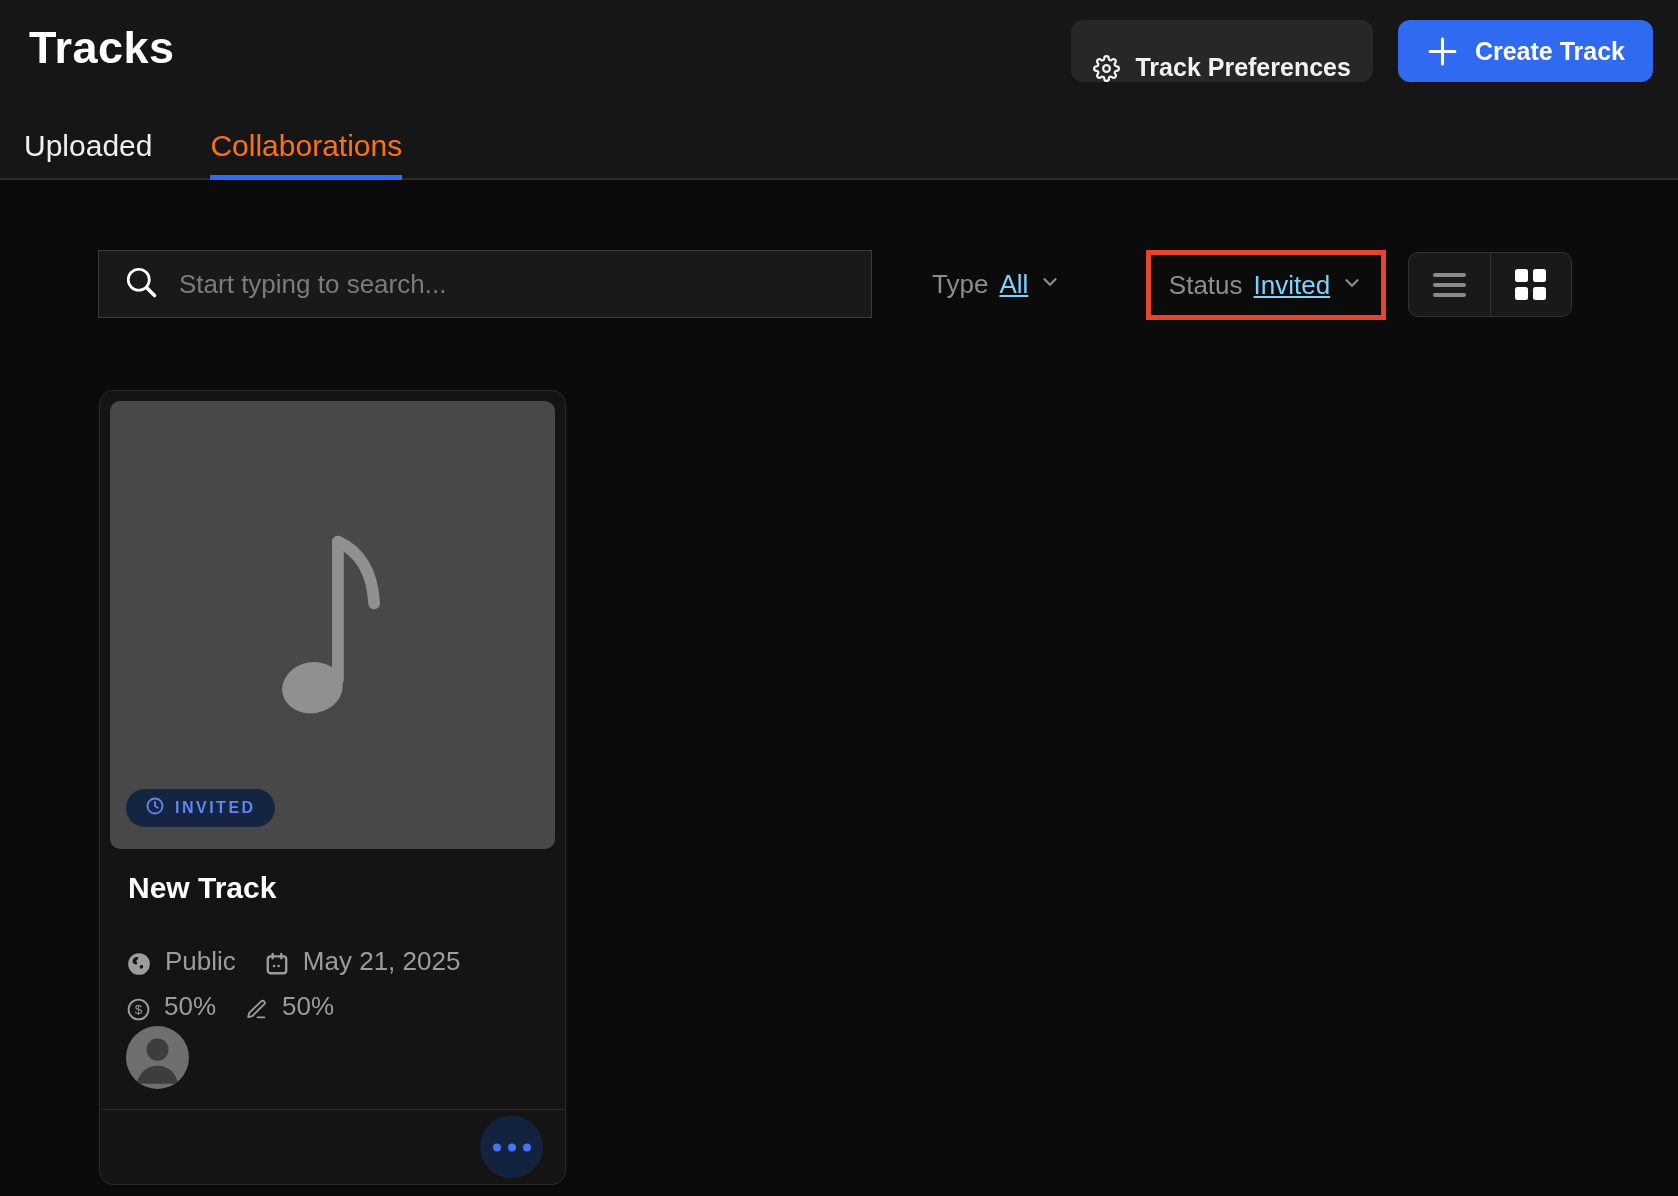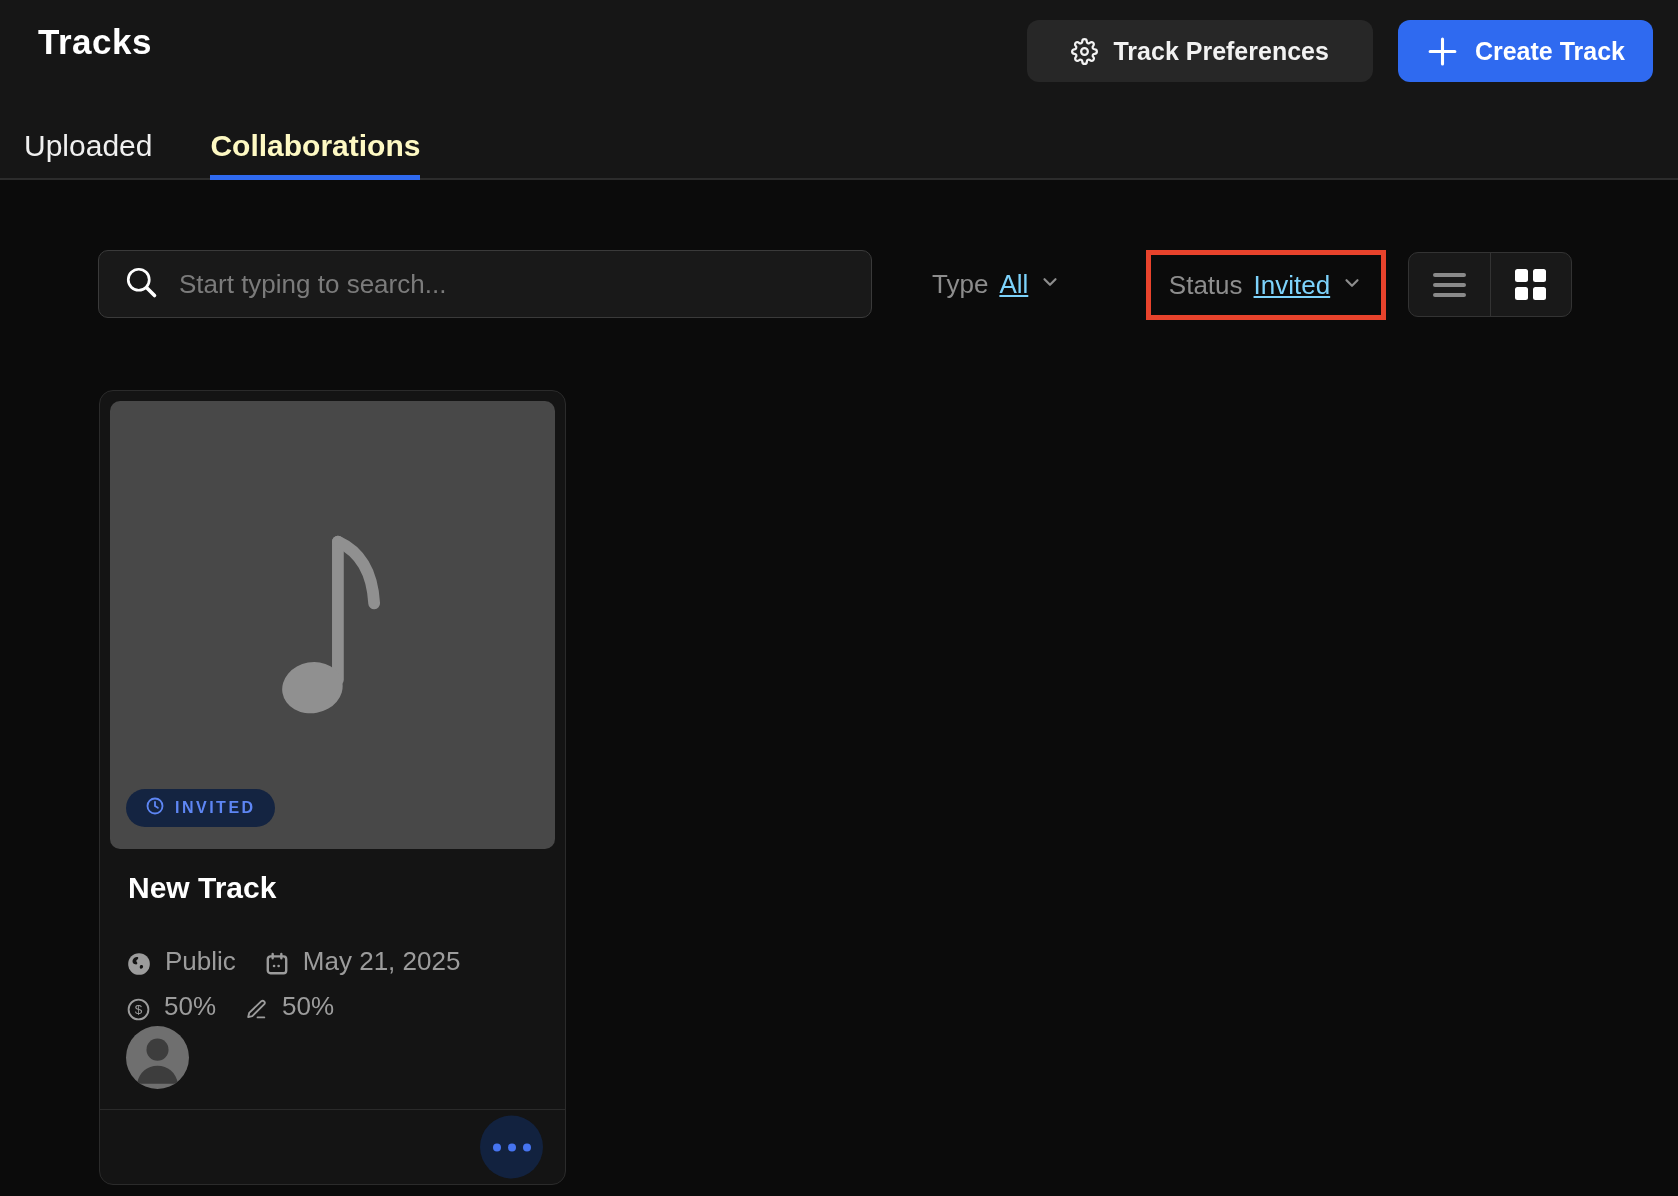--- a/index.html
+++ b/index.html
@@ -10,44 +10,44 @@
     font-family:"Liberation Sans", sans-serif;
     -webkit-font-smoothing:antialiased;
   }
 
   
   .header {
     position:absolute; left:0; top:0; width:1678px; height:180px;
     background:#161616; border-bottom:2px solid #2c2c2c;
   }
   .page-title {
-    position:absolute; left:38px; top:22px;
-    font-size:35px; font-weight:700; color:#ffffff; letter-spacing:.5px;
+    position:absolute; left:29px; top:22px;
+    font-size:45px; font-weight:700; color:#ffffff; letter-spacing:.5px;
   }
   .header-actions { position:absolute; right:25px; top:20px; display:flex; gap:25px; }
   .btn {
     height:62px; border:none; border-radius:12px; cursor:pointer;
     display:flex; align-items:center; font-family:inherit;
     font-size:25px; font-weight:600; white-space:nowrap;
   }
-  .btn-secondary { background:#272727; color:#f2f2f2; padding:0 44px; gap:15px; }
+  .btn-secondary { background:#272727; color:#f2f2f2; padding:0 22px; gap:15px;align-items:flex-end; }
   .btn-primary  { background:#2f6af0; color:#ffffff; padding:0 28px; gap:16px;justify-content:flex-end; }
   .btn svg { display:block; }
 
   .tabs { position:absolute; left:24px; bottom:-2px; display:flex; gap:58px; }
   .tab {
     font-size:30px; font-weight:500; color:#f0f0f0;
     padding-bottom:12px; border-bottom:5px solid transparent; cursor:pointer;
   }
-  .tab.active { color:#fef9c3; border-bottom-color:#2f6af0;font-weight:bold; }
+  .tab.active { color:#f97316; border-bottom-color:#2f6af0; }
 
   
   .search-bar {
     position:absolute; left:98px; top:250px; width:774px; height:68px;
-    background:#191919; border:1px solid #3a3a3a; border-radius:10px;
+    background:#191919; border:1px solid #3a3a3a; border-radius:0;
     display:flex; align-items:center; padding:0 24px; gap:20px;
   }
   .search-input {
     flex:1; height:100%; background:transparent; border:0; outline:none;
     color:#e0e0e0; font-size:26px; font-family:inherit;
   }
   .search-input::placeholder { color:#7b7b7b; }
 
   .dropdown-filter {
     display:flex; align-items:center; gap:11px;

